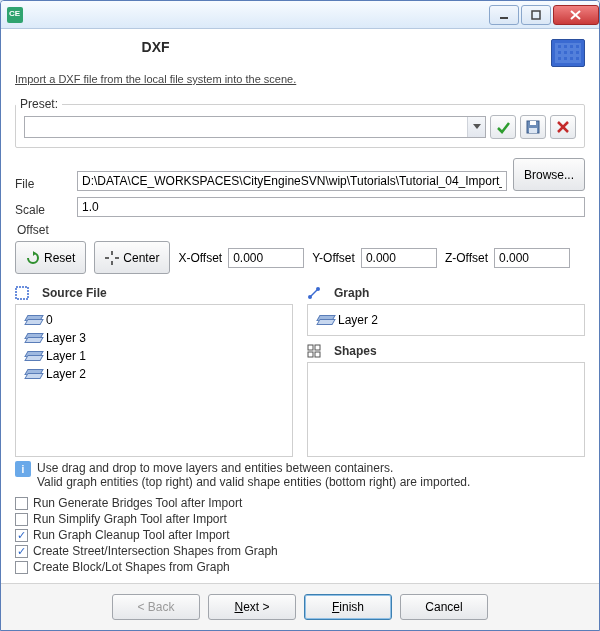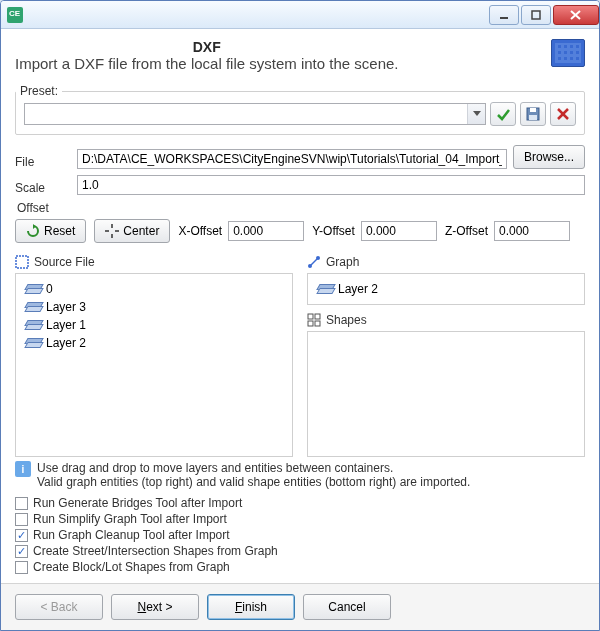--- a/index.html
+++ b/index.html
@@ -16,63 +16,63 @@
   }
   .tb-icon { width: 16px; height: 16px; background: #2fa36f; border-radius: 2px; display: inline-block; margin-right: 6px; position: relative; }
   .tb-icon::after { content: "CE"; color: #fff; font-size: 8px; font-weight: bold; position: absolute; top: 2px; left: 2px; }
   .tb-buttons { display: flex; }
   .tb-btn { width: 30px; height: 20px; margin-left: 2px; border: 1px solid #8aa7cc; border-radius: 3px; background: linear-gradient(#f2f7fd,#dae7f6); display: flex; align-items: center; justify-content: center; cursor: pointer; }
   .tb-btn.close { width: 46px; background: linear-gradient(#f08080,#c93a3a); color: #fff; border-color: #a02828; }
   .tb-btn svg { display: block; }
   .content { flex: 1; padding: 10px 14px 8px 14px; display: flex; flex-direction: column; background: #fff; position: relative; }
   .header-row { display: flex; justify-content: space-between; align-items: flex-start; }
   .h-title { font-size: 14px; font-weight: bold; color: #2a2a2a; text-align: center; }
-  .h-sub { font-size: 15px; color: #444; margin-top: 0; }
+  .h-sub { font-size: 11px; color: #444; margin-top: 18px; text-decoration: underline; }
   .dxf-icon { width: 34px; height: 28px; background: #3a6ad1; border: 1px solid #2a4f9e; border-radius: 2px; position: relative; }
   .dxf-icon::before { content: ""; position: absolute; inset: 3px; background:
     repeating-linear-gradient(0deg,#5e8ae0 0 3px, transparent 3px 6px),
     repeating-linear-gradient(90deg,#5e8ae0 0 3px, transparent 3px 6px); opacity: .7; }
   .hr { height: 1px; background: #dcdcdc; margin: 8px 0 10px; border-top: 1px solid #fff; }
 
   .group { border: 1px solid #d0d0d0; border-radius: 2px; padding: 10px 8px 8px; margin-bottom: 10px; position: relative; }
   .group-label { position: absolute; top: -8px; left: 0; background: #fff; padding: 0 4px; color: #333; }
 
   .preset-row { display: flex; gap: 4px; align-items: center; }
   .preset-combo { flex: 1; display: flex; height: 22px; border: 1px solid #abadb3; background: #fff; }
   .preset-combo input { flex: 1; border: none; outline: none; padding: 0 4px; font-size: 12px; }
   .preset-combo .dd { width: 18px; display: flex; align-items: center; justify-content: center; border-left: 1px solid #cfd3da; background: linear-gradient(#f5f7fa,#e3e7ee); cursor: pointer; }
   .ibtn { width: 26px; height: 24px; border: 1px solid #b5b9bf; border-radius: 3px; background: linear-gradient(#fdfdfd,#e7eaee); display: flex; align-items: center; justify-content: center; cursor: pointer; }
 
   .form-row { display: flex; align-items: flex-end; margin-bottom: 6px; gap: 6px; }
   .form-row .lbl { width: 56px; color: #333; }
   .txt { flex: 1; height: 20px; border: 1px solid #abadb3; padding: 0 4px; background: #fff; }
   .txt.short { flex: none; width: 76px; }
-  .btn { height: 24px; padding: 0 10px; border: 1px solid #a2a6ac; border-radius: 3px; background: linear-gradient(#fcfcfc,#e6e8eb); cursor: pointer; display: inline-flex; align-items: center; gap: 4px; }
+  .btn { height: 33px; padding: 0 10px; border: 1px solid #a2a6ac; border-radius: 3px; background: linear-gradient(#fcfcfc,#e6e8eb); cursor: pointer; display: inline-flex; align-items: center; gap: 4px; }
   .offset-row { display: flex; align-items: center; gap: 8px; }
   .offset-row .pair { display: flex; align-items: center; gap: 6px; }
 
   .columns { display: flex; gap: 14px; flex: 1; min-height: 160px; }
   .col { flex: 1; display: flex; flex-direction: column; }
-  .panel-head { display: flex; align-items: center; gap: 5px; color: #333; margin-bottom: 4px; }
+  .panel-head { display: flex; align-items: center; gap: 13px; color: #333; margin-bottom: 4px; font-weight: bold; }
   .panel-box { border: 1px solid #cfcfcf; padding: 6px; background: #fff; }
   .panel-box.tall { flex: 1; }
   .layer-item { display: flex; align-items: center; gap: 6px; padding: 2px 4px; cursor: pointer; }
   .layer-icon { width: 14px; height: 10px; display: inline-block; position: relative; }
   .layer-icon::before, .layer-icon::after { content: ""; position: absolute; left: 0; width: 14px; height: 4px; background: #9fb9e0; border: 1px solid #5a7db8; transform: skewX(-30deg); }
   .layer-icon::before { top: 0; }
   .layer-icon::after { top: 4px; background: #c7d7ef; }
 
   .info-row { display: flex; gap: 6px; align-items: flex-start; color: #333; margin: 4px 0 6px; }
   .info-icon { width: 16px; height: 16px; border-radius: 2px; background: #6aa9e9; display: flex; align-items: center; justify-content: center; color: #fff; font-weight: bold; font-size: 10px; flex: none; }
 
   .check-row { display: flex; align-items: center; gap: 5px; padding: 1px 0; color: #333; }
   .chk { width: 13px; height: 13px; border: 1px solid #8f949c; background: #fff; display: inline-flex; align-items: center; justify-content: center; cursor: pointer; }
   .chk.checked::after { content: "✓"; color: #2b65c7; font-size: 11px; line-height: 1; }
 
-  .footer { border-top: 1px solid #d4d4d4; padding: 10px 14px; display: flex; justify-content: flex-start; gap: 8px; background: #f5f5f5; }
+  .footer { border-top: 1px solid #d4d4d4; padding: 10px 14px; display: flex; justify-content: center; gap: 8px; background: #f5f5f5; }
   .btn.wiz { min-width: 88px; height: 26px; justify-content: center; }
   .btn.primary { border-color: #3c7fb1; box-shadow: inset 0 0 0 1px #8fc0e6; }
   .btn.disabled { color: #9a9a9a; cursor: default; }
   .underline { text-decoration: underline; }
 </style>
 </head>
 <body>
 
 <div class="window">
   <div class="titlebar">

